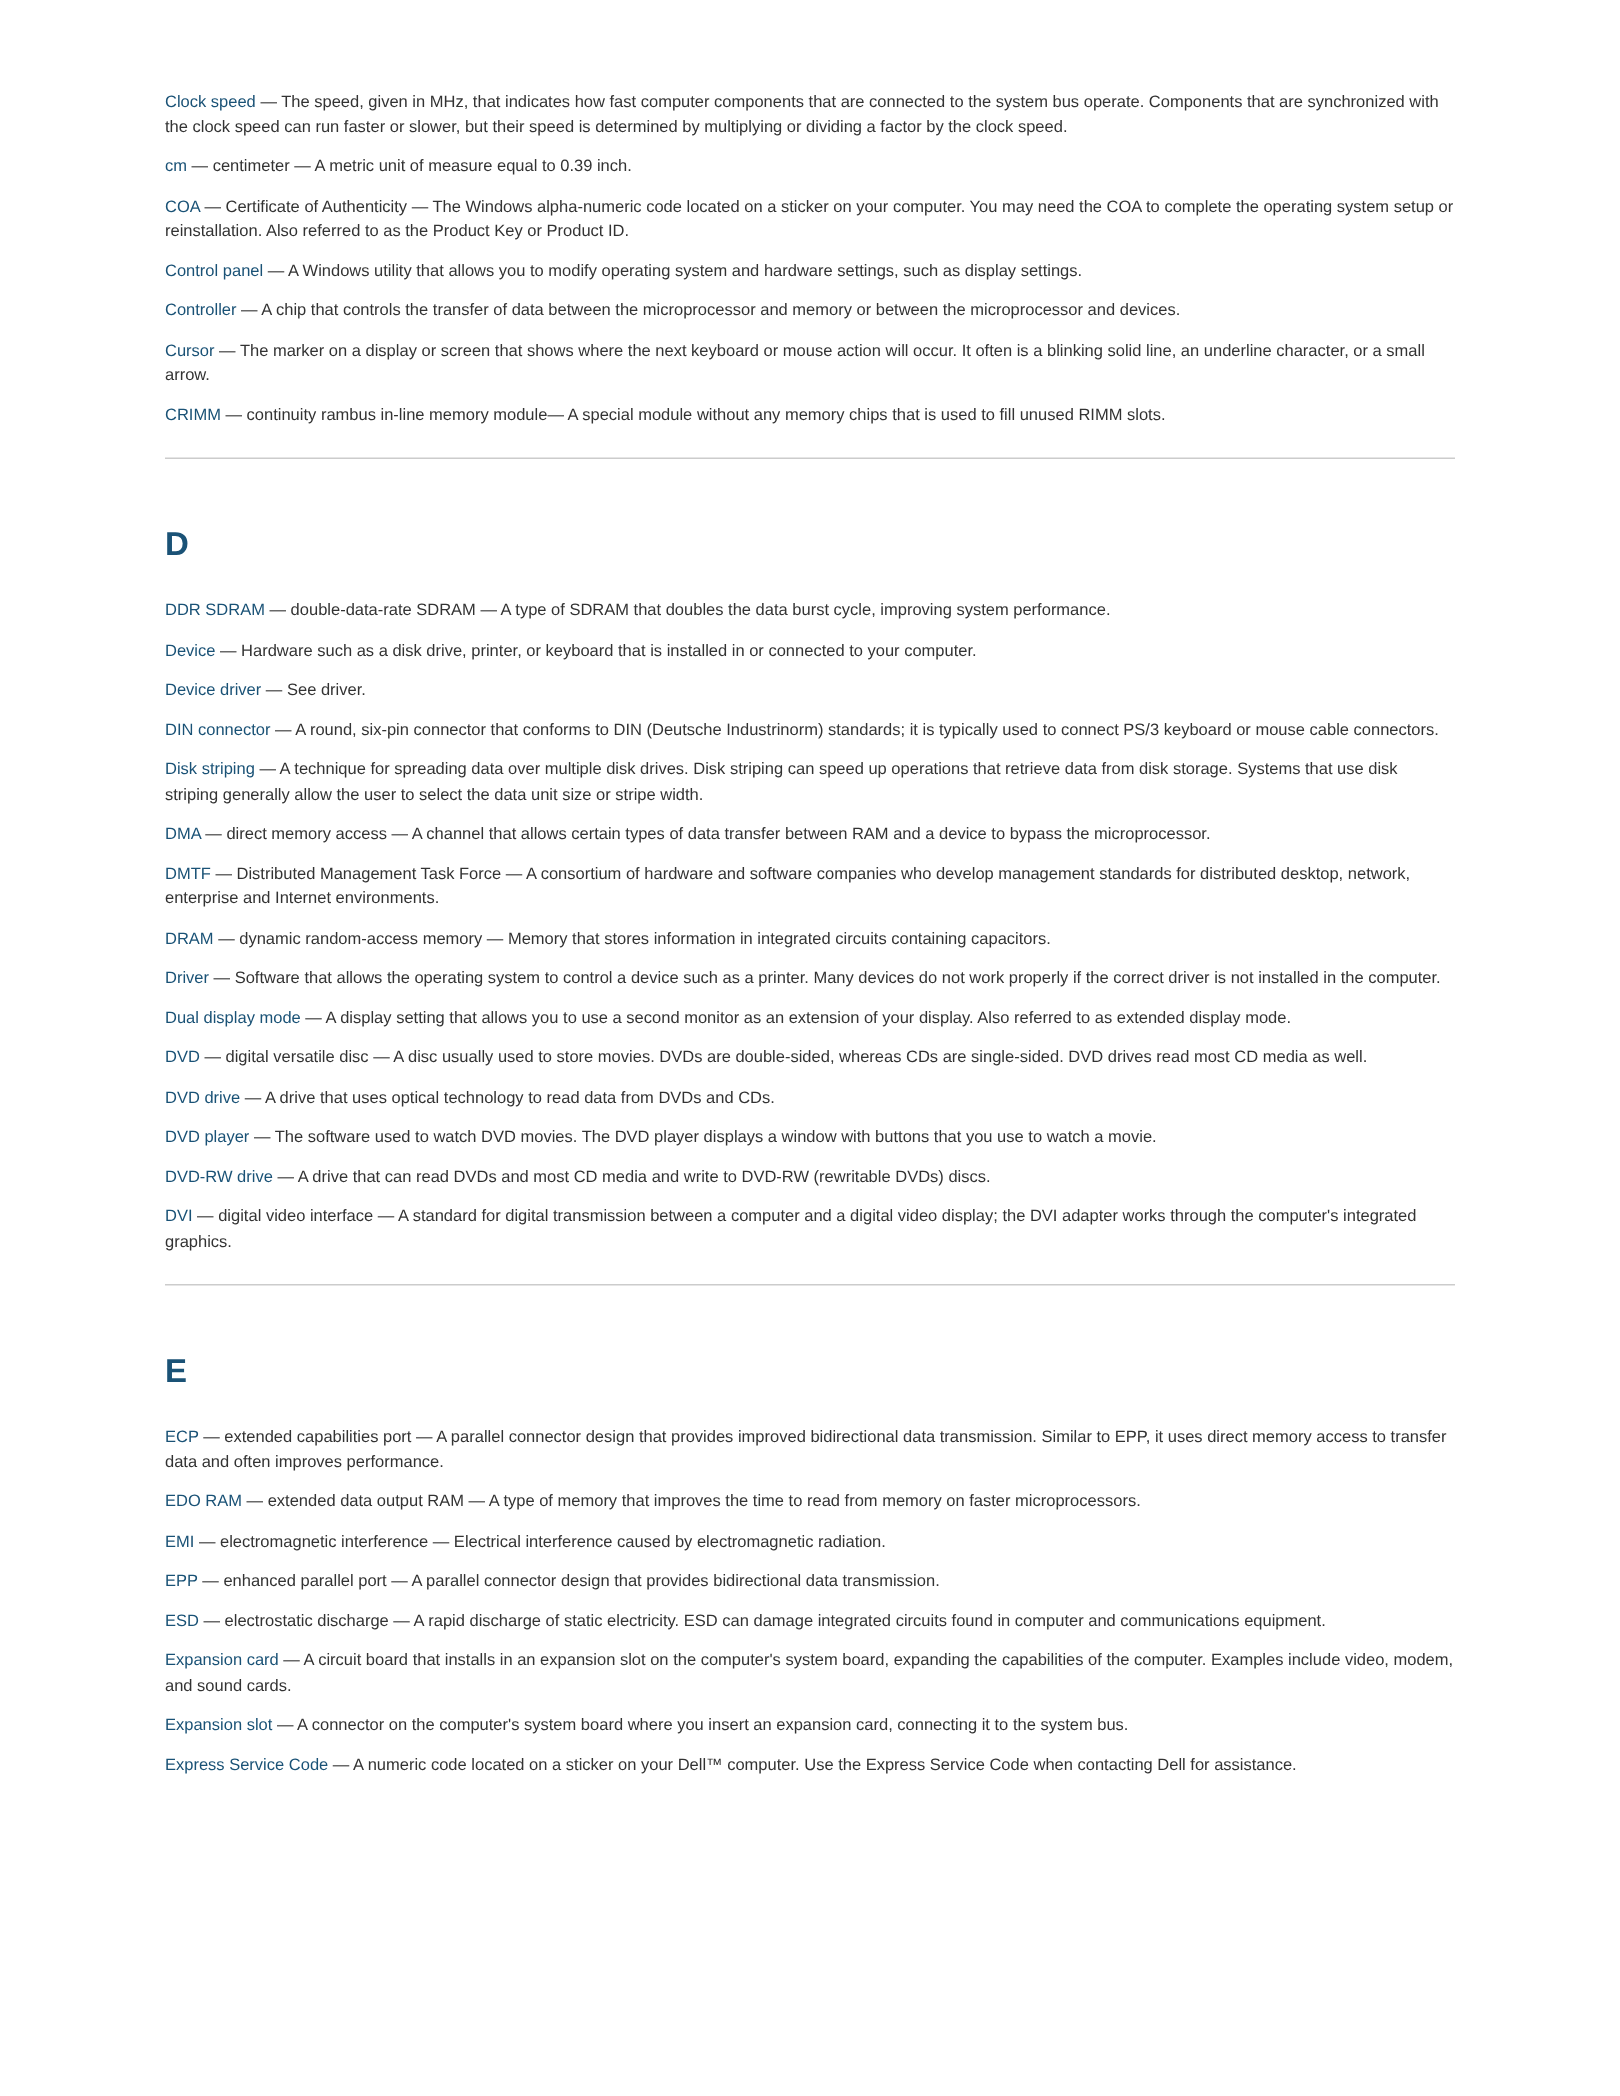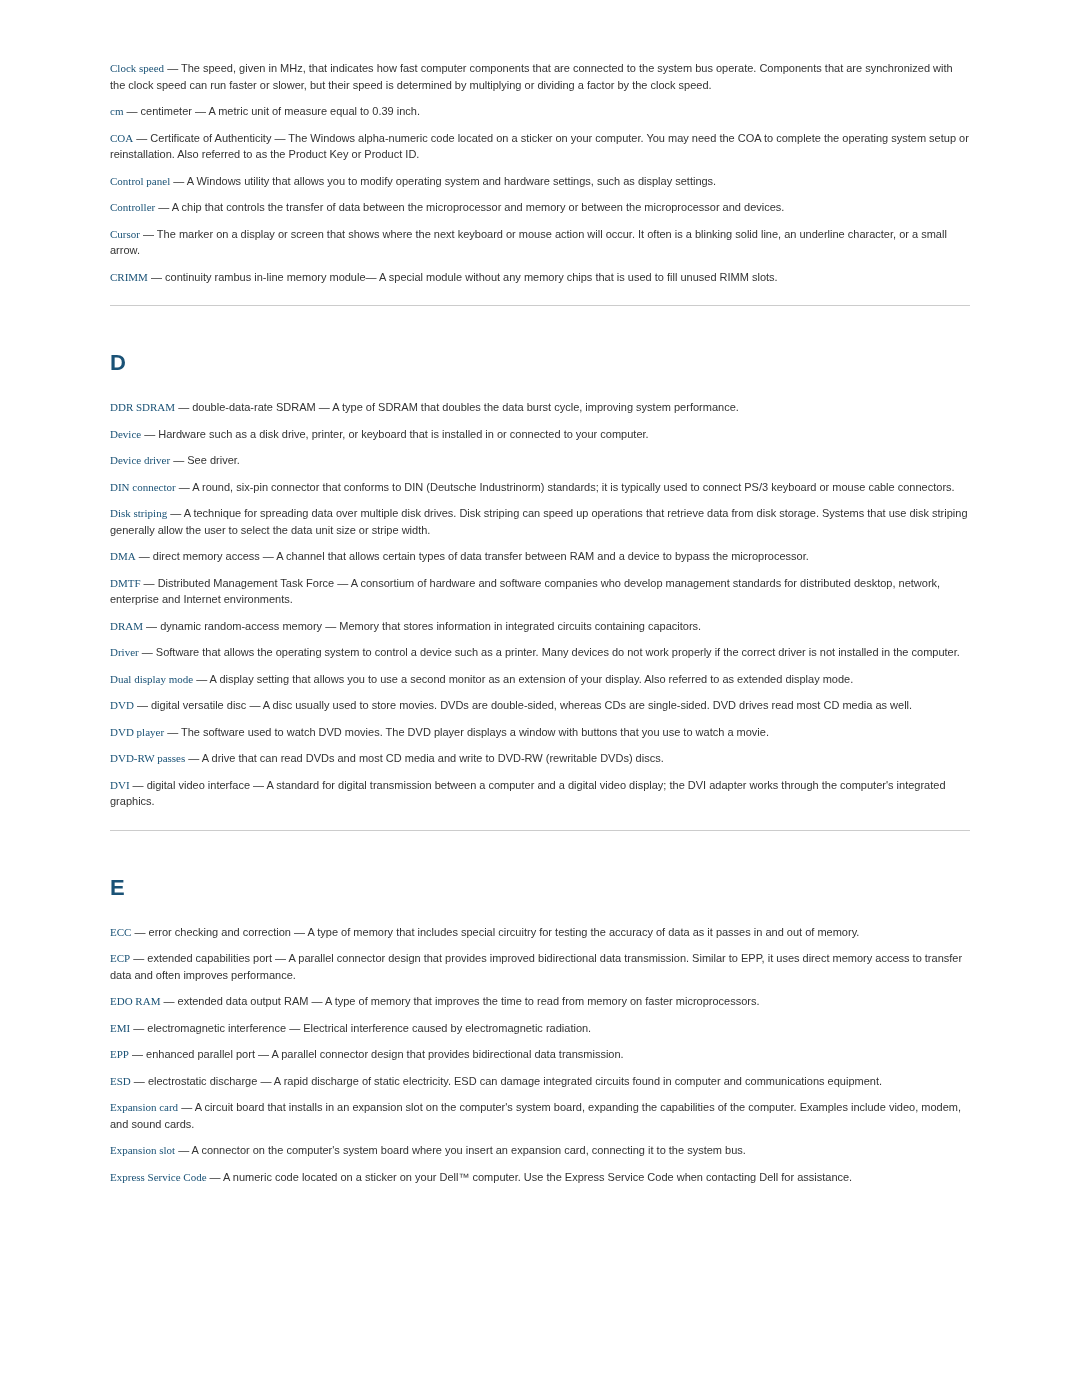--- a/index.html
+++ b/index.html
@@ -7,21 +7,20 @@
       font-family: Arial, Helvetica, sans-serif;
       font-size: 11px;
       color: #333;
       background: #fff;
       padding: 60px 110px 60px 110px;
       line-height: 1.5;
     }
     .term {
       color: #1a5276;
       font-weight: normal;
-      font-family: Liberation Serif, serif;
     }
     .definition {
       color: #333;
       text-align: center;
     }
     .section-letter {
       color: #1a5276;
       font-size: 22px;
       font-weight: bold;
       margin-top: 40px;
@@ -53,26 +52,26 @@
     <div class="entry-block"><span class="term">Device</span><span class="definition"> — Hardware such as a disk drive, printer, or keyboard that is installed in or connected to your computer.</span></div>
     <div class="entry-block"><span class="term">Device driver</span><span class="definition"> — See driver.</span></div>
     <div class="entry-block"><span class="term">DIN connector</span><span class="definition"> — A round, six-pin connector that conforms to DIN (Deutsche Industrinorm) standards; it is typically used to connect PS/3 keyboard or mouse cable connectors.</span></div>
     <div class="entry-block"><span class="term">Disk striping</span><span class="definition"> — A technique for spreading data over multiple disk drives. Disk striping can speed up operations that retrieve data from disk storage. Systems that use disk striping generally allow the user to select the data unit size or stripe width.</span></div>
     <div class="entry-block"><span class="term">DMA</span><span class="definition"> — direct memory access — A channel that allows certain types of data transfer between RAM and a device to bypass the microprocessor.</span></div>
     <div class="entry-block"><span class="term">DMTF</span><span class="definition"> — Distributed Management Task Force — A consortium of hardware and software companies who develop management standards for distributed desktop, network, enterprise and Internet environments.</span></div>
     <div class="entry-block"><span class="term">DRAM</span><span class="definition"> — dynamic random-access memory — Memory that stores information in integrated circuits containing capacitors.</span></div>
     <div class="entry-block"><span class="term">Driver</span><span class="definition"> — Software that allows the operating system to control a device such as a printer. Many devices do not work properly if the correct driver is not installed in the computer.</span></div>
     <div class="entry-block"><span class="term">Dual display mode</span><span class="definition"> — A display setting that allows you to use a second monitor as an extension of your display. Also referred to as extended display mode.</span></div>
     <div class="entry-block"><span class="term">DVD</span><span class="definition"> — digital versatile disc — A disc usually used to store movies. DVDs are double-sided, whereas CDs are single-sided. DVD drives read most CD media as well.</span></div>
+    <div class="entry-block"><span class="term">DVD drive</span><span class="definition"> — A drive that uses optical technology to read data from DVDs and CDs.</span></div>
     <div class="entry-block"><span class="term">DVD player</span><span class="definition"> — The software used to watch DVD movies. The DVD player displays a window with buttons that you use to watch a movie.</span></div>
-    <div class="entry-block"><span class="term">DVD-RW passes</span><span class="definition"> — A drive that can read DVDs and most CD media and write to DVD-RW (rewritable DVDs) discs.</span></div>
+    <div class="entry-block"><span class="term">DVD-RW drive</span><span class="definition"> — A drive that can read DVDs and most CD media and write to DVD-RW (rewritable DVDs) discs.</span></div>
     <div class="entry-block"><span class="term">DVI</span><span class="definition"> — digital video interface — A standard for digital transmission between a computer and a digital video display; the DVI adapter works through the computer's integrated graphics.</span></div>
     <hr>
     <div class="section-letter">E</div>
-    <div class="entry-block"><span class="term">ECC</span><span class="definition"> — error checking and correction — A type of memory that includes special circuitry for testing the accuracy of data as it passes in and out of memory.</span></div>
     <div class="entry-block"><span class="term">ECP</span><span class="definition"> — extended capabilities port — A parallel connector design that provides improved bidirectional data transmission. Similar to EPP, it uses direct memory access to transfer data and often improves performance.</span></div>
     <div class="entry-block"><span class="term">EDO RAM</span><span class="definition"> — extended data output RAM — A type of memory that improves the time to read from memory on faster microprocessors.</span></div>
     <div class="entry-block"><span class="term">EMI</span><span class="definition"> — electromagnetic interference — Electrical interference caused by electromagnetic radiation.</span></div>
     <div class="entry-block"><span class="term">EPP</span><span class="definition"> — enhanced parallel port — A parallel connector design that provides bidirectional data transmission.</span></div>
     <div class="entry-block"><span class="term">ESD</span><span class="definition"> — electrostatic discharge — A rapid discharge of static electricity. ESD can damage integrated circuits found in computer and communications equipment.</span></div>
     <div class="entry-block"><span class="term">Expansion card</span><span class="definition"> — A circuit board that installs in an expansion slot on the computer's system board, expanding the capabilities of the computer. Examples include video, modem, and sound cards.</span></div>
     <div class="entry-block"><span class="term">Expansion slot</span><span class="definition"> — A connector on the computer's system board where you insert an expansion card, connecting it to the system bus.</span></div>
     <div class="entry-block"><span class="term">Express Service Code</span><span class="definition"> — A numeric code located on a sticker on your Dell™ computer. Use the Express Service Code when contacting Dell for assistance.</span></div>
   </div>
 

